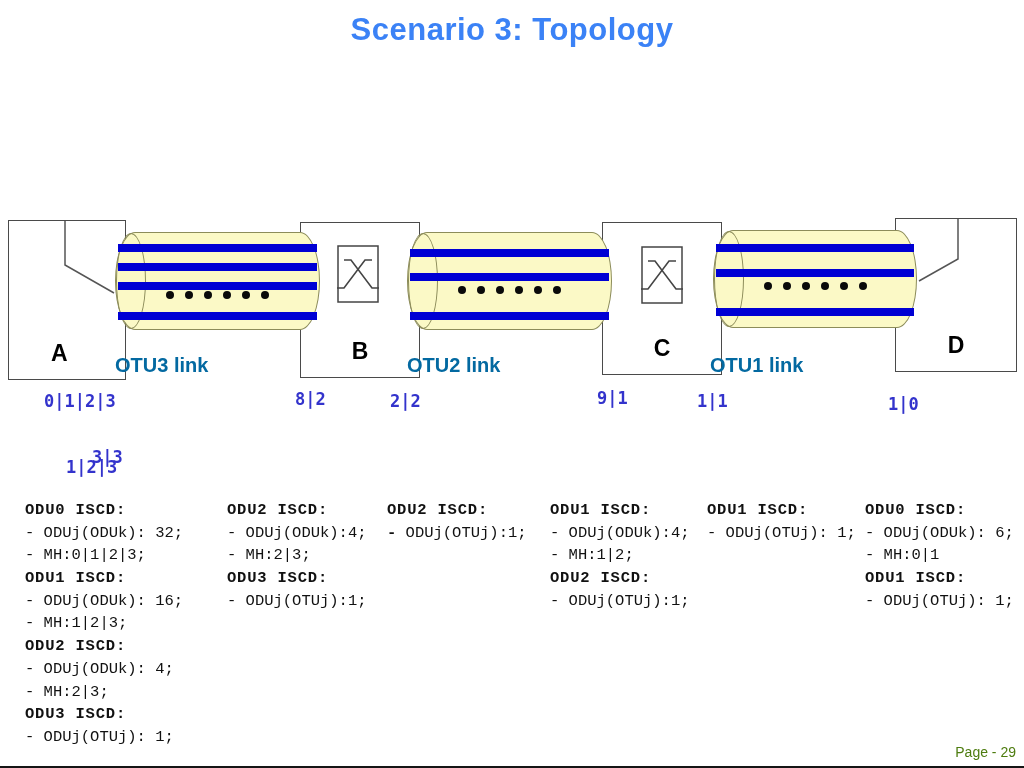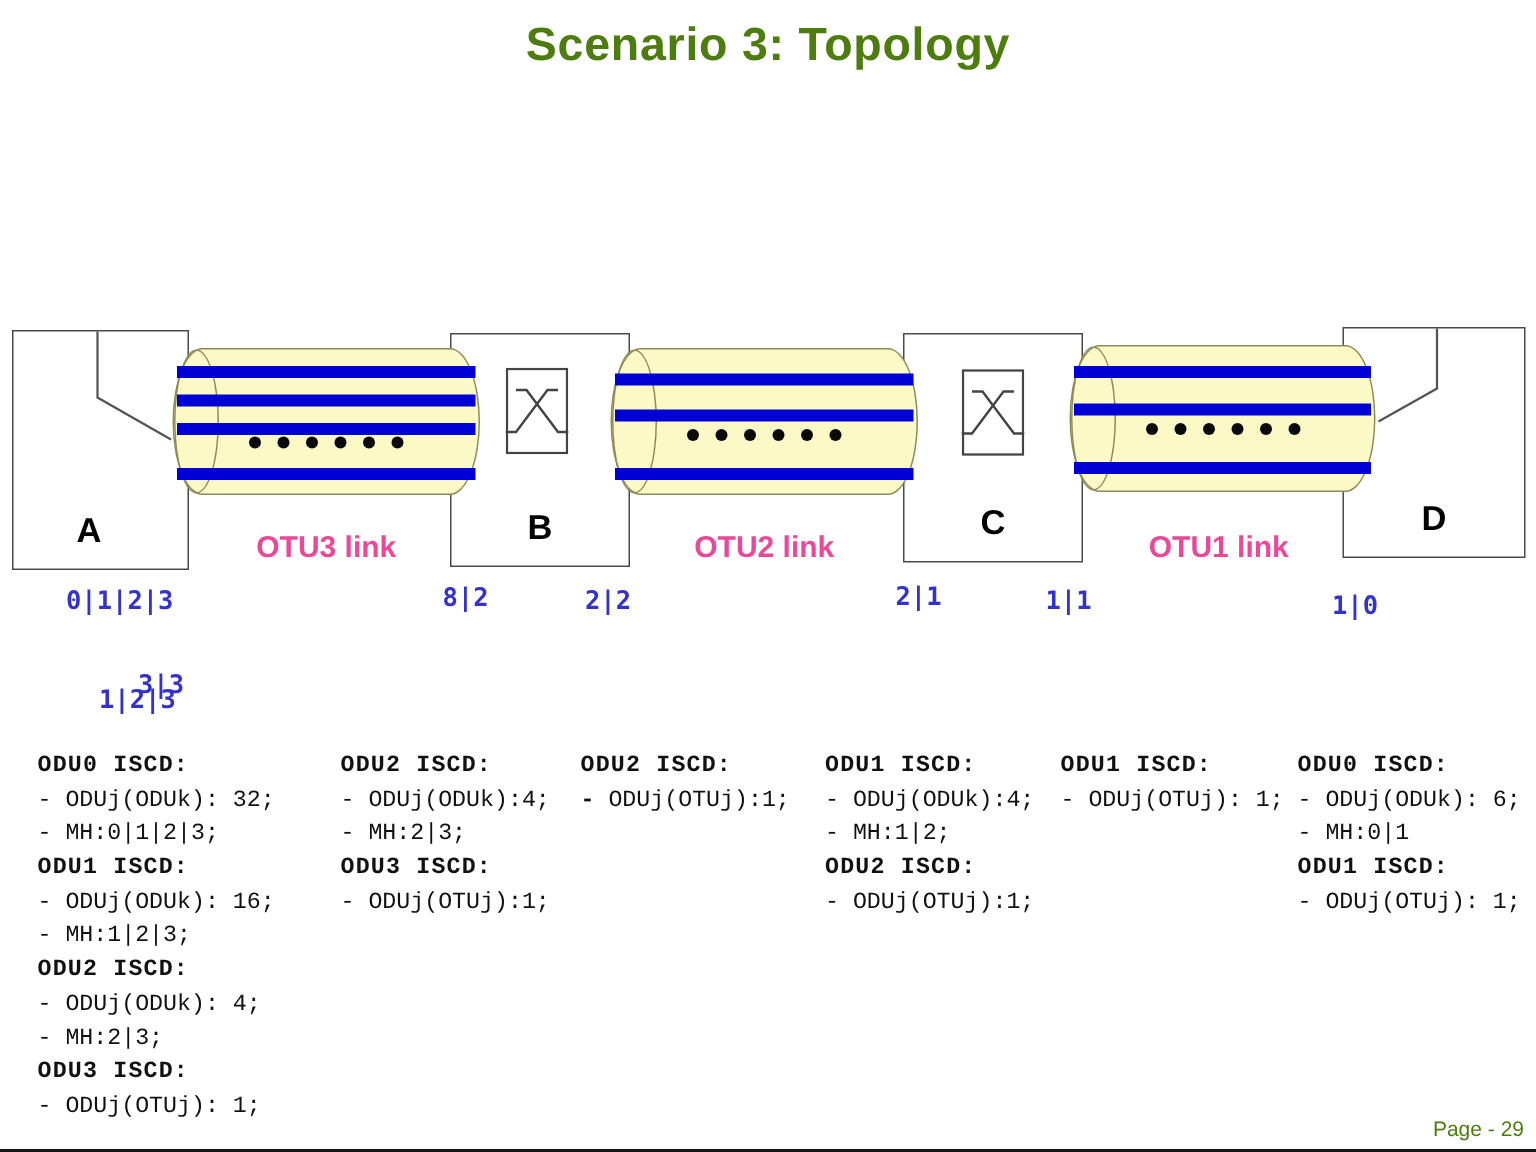--- a/index.html
+++ b/index.html
@@ -7,21 +7,21 @@
   #slide {
     position: relative;
     width: 1024px; height: 768px;
     background: #ffffff;
     overflow: hidden;
     font-family: "Liberation Sans", sans-serif;
     margin: 0 auto;
   }
   .title {
     position: absolute; top: 12px; left: 0; width: 100%;
-    text-align: center; font-size: 31px; font-weight: bold; color: #4d7c0f;
+    text-align: center; font-size: 31px; font-weight: bold; color: #3b82f6;
     letter-spacing: 0.5px;
   }
   
   .node {
     position: absolute; background: #fff; border: 1.5px solid #4a4a4a; z-index: 2;
   }
   .node-a { left: 8px;   top: 220px; width: 118px; height: 160px; }
   .node-b { left: 300px; top: 222px; width: 120px; height: 156px; }
   .node-c { left: 602px; top: 222px; width: 120px; height: 153px; }
   .node-d { left: 895px; top: 218px; width: 122px; height: 154px; }
@@ -51,22 +51,22 @@
     position: absolute; left: 2px; right: 2px; height: 8px;
     background: var(--stripe-blue, #0000D4);
   }
   .dots-row {
     position: absolute; left: 0; width: 100%;
     display: flex; justify-content: center; gap: 11px;
   }
   .dot { width: 8px; height: 8px; border-radius: 50%; background: #0a0a0a; }
   
   .link-label {
-    position: absolute; top: 354px; width: 205px; text-align: center;
-    font-size: 20px; font-weight: bold; color: #ec4899; z-index: 5;
+    position: absolute; top: 354px; width: 205px; text-align: left;
+    font-size: 20px; font-weight: bold; color: #0369a1; z-index: 5;
   }
   .link-label-1 { left: 115px; }
   .link-label-2 { left: 407px; }
   .link-label-3 { left: 710px; }
   
   .switch-icon { position: absolute; z-index: 5; }
   .sw-b { left: 337px; top: 245px; }
   .sw-c { left: 641px; top: 246px; }
   
   .port-label {
@@ -174,21 +174,21 @@
 
   <div class="link-label link-label-1">OTU3 link</div>
   <div class="link-label link-label-2">OTU2 link</div>
   <div class="link-label link-label-3">OTU1 link</div>
 
   <span class="port-label" style="left:44px;  top:391px;">0|1|2|3</span>
   <span class="port-label" style="left:66px;  top:409px;margin-top:48px;">1|2|3</span>
   <span class="port-label" style="left:92px;  top:447px;">3|3</span>
   <span class="port-label" style="left:295px; top:389px;">8|2</span>
   <span class="port-label" style="left:390px; top:391px;">2|2</span>
-  <span class="port-label" style="left:597px; top:388px;">2|1</span>
+  <span class="port-label" style="left:597px; top:388px;">9|1</span>
   <span class="port-label" style="left:697px; top:391px;">1|1</span>
   <span class="port-label" style="left:888px; top:394px;">1|0</span>
 
   <div class="iscd-col" style="left:25px;"><div class="iscd-line hdr">ODU0 ISCD:</div><div class="iscd-line">- ODUj(ODUk): 32;</div><div class="iscd-line">- MH:0|1|2|3;</div><div class="iscd-line hdr">ODU1 ISCD:</div><div class="iscd-line">- ODUj(ODUk): 16;</div><div class="iscd-line">- MH:1|2|3;</div><div class="iscd-line hdr">ODU2 ISCD:</div><div class="iscd-line">- ODUj(ODUk): 4;</div><div class="iscd-line">- MH:2|3;</div><div class="iscd-line hdr">ODU3 ISCD:</div><div class="iscd-line">- ODUj(OTUj): 1;</div></div>
   <div class="iscd-col" style="left:227px;"><div class="iscd-line hdr">ODU2 ISCD:</div><div class="iscd-line">- ODUj(ODUk):4;</div><div class="iscd-line">- MH:2|3;</div><div class="iscd-line hdr">ODU3 ISCD:</div><div class="iscd-line">- ODUj(OTUj):1;</div></div>
   <div class="iscd-col" style="left:387px;"><div class="iscd-line hdr">ODU2 ISCD:</div><div class="iscd-line"><b class="dash">-</b><span> ODUj(OTUj):1;</span></div></div>
   <div class="iscd-col" style="left:550px;"><div class="iscd-line hdr">ODU1 ISCD:</div><div class="iscd-line">- ODUj(ODUk):4;</div><div class="iscd-line">- MH:1|2;</div><div class="iscd-line hdr">ODU2 ISCD:</div><div class="iscd-line">- ODUj(OTUj):1;</div></div>
   <div class="iscd-col" style="left:707px;"><div class="iscd-line hdr">ODU1 ISCD:</div><div class="iscd-line">- ODUj(OTUj): 1;</div></div>
   <div class="iscd-col" style="left:865px;"><div class="iscd-line hdr">ODU0 ISCD:</div><div class="iscd-line">- ODUj(ODUk): 6;</div><div class="iscd-line">- MH:0|1</div><div class="iscd-line hdr">ODU1 ISCD:</div><div class="iscd-line">- ODUj(OTUj): 1;</div></div>
 

